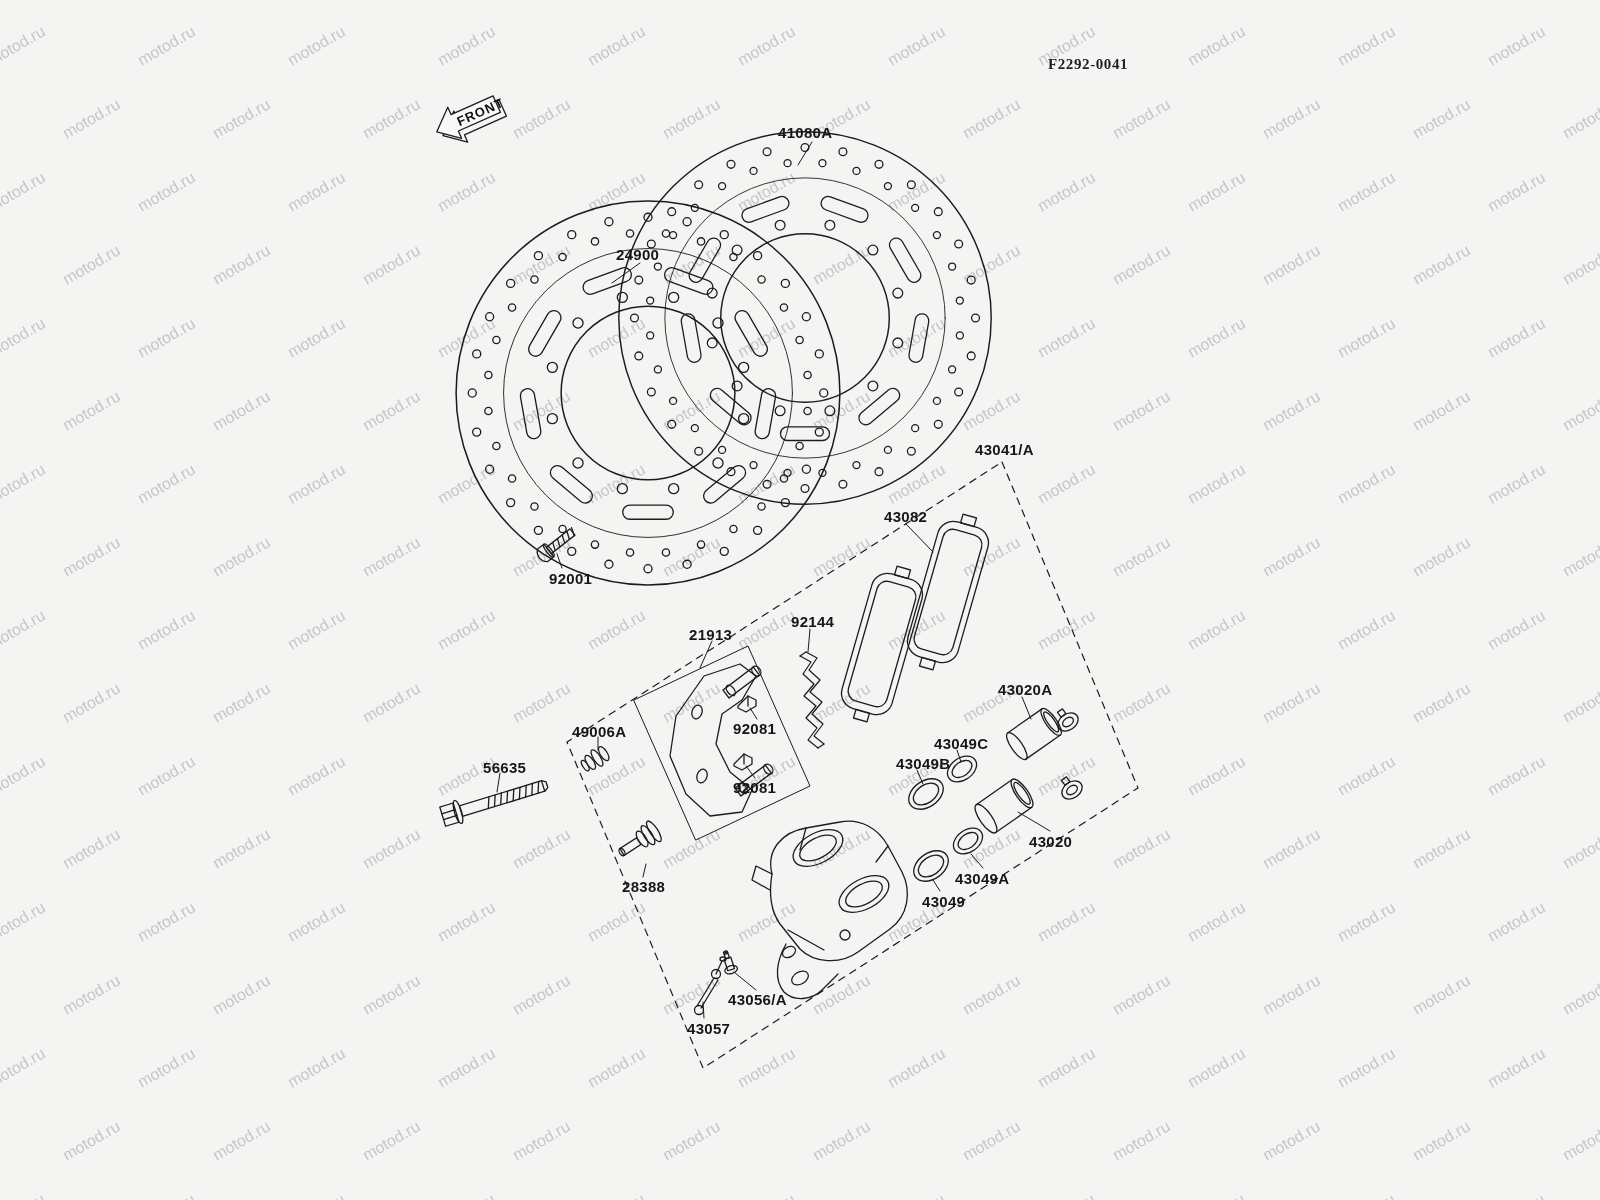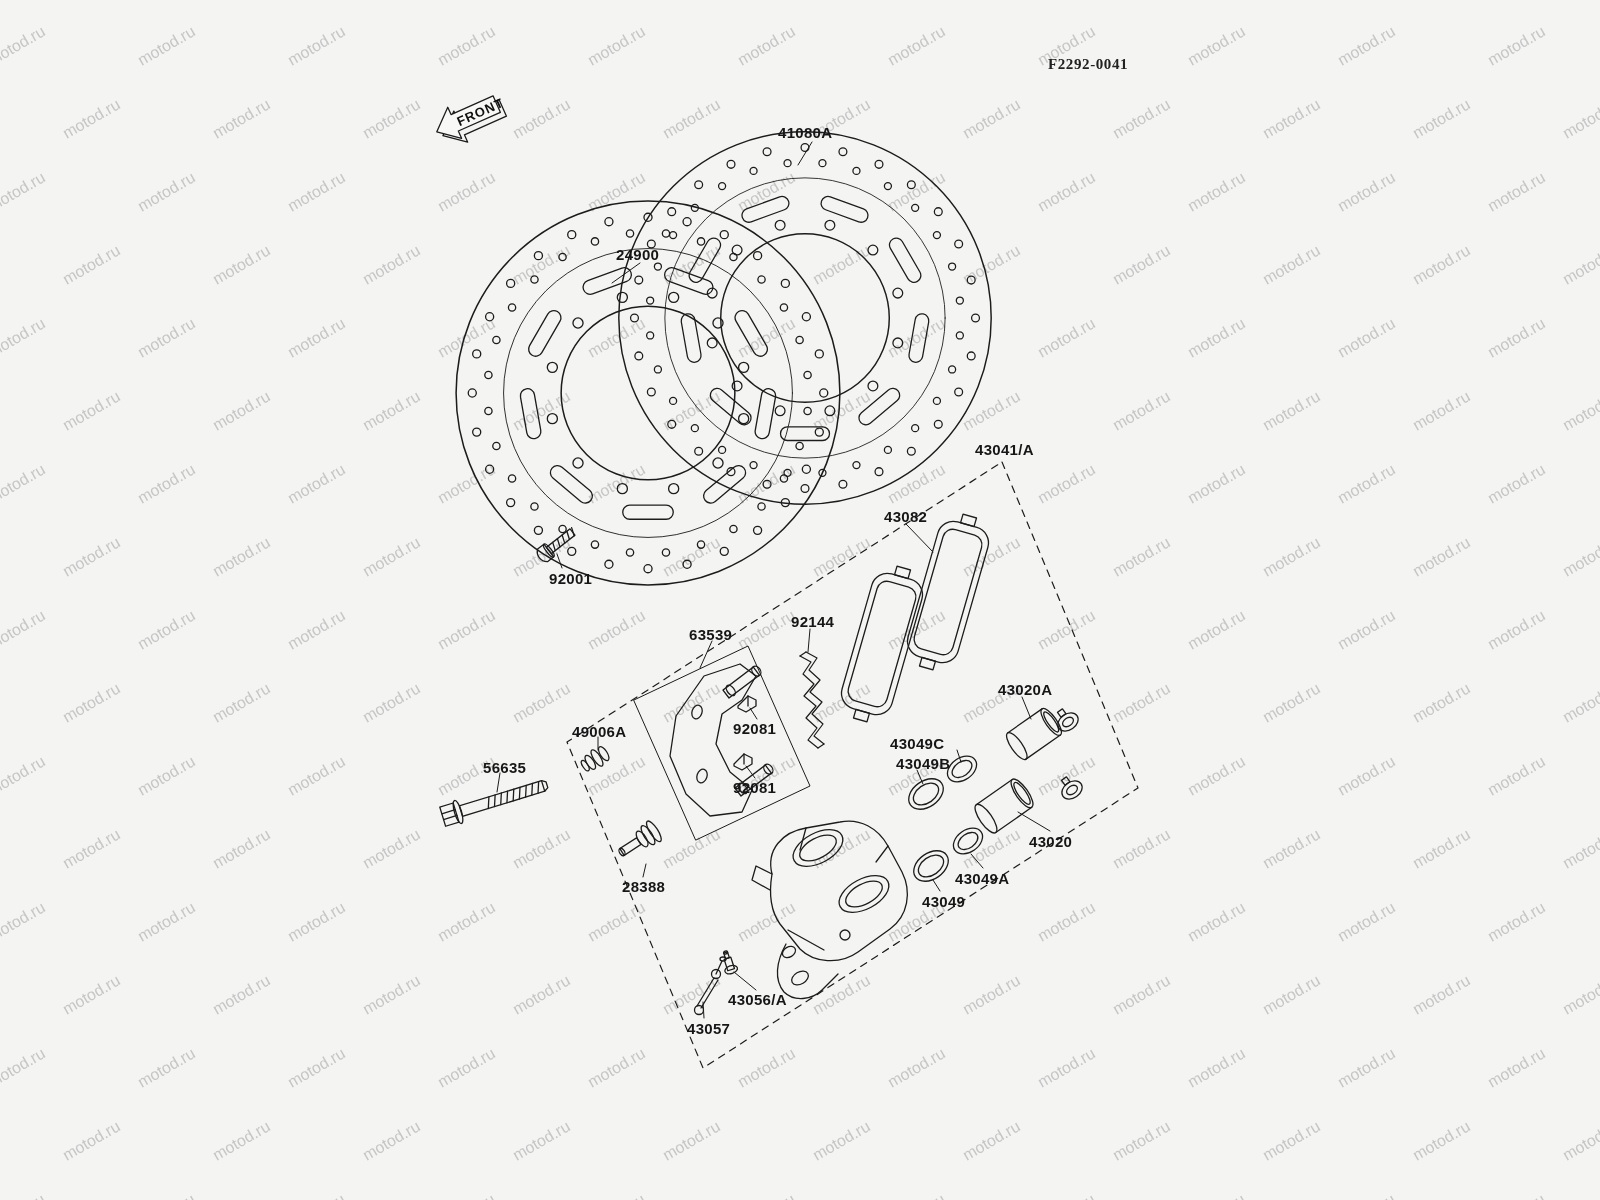--- a/index.html
+++ b/index.html
@@ -515,28 +515,28 @@
       </g>
     </g>
   </svg>
 
   <div class="part-label" style="left:778px;top:124px">41080A</div>
   <div class="part-label" style="left:616px;top:246px">24900</div>
   <div class="part-label" style="left:549px;top:570px">92001</div>
   <div class="part-label" style="left:975px;top:441px">43041/A</div>
   <div class="part-label" style="left:884px;top:508px">43082</div>
   <div class="part-label" style="left:791px;top:613px">92144</div>
-  <div class="part-label" style="left:689px;top:626px">63539</div>
+  <div class="part-label" style="left:689px;top:626px">21913</div>
   <div class="part-label" style="left:733px;top:720px">92081</div>
   <div class="part-label" style="left:733px;top:779px">92081</div>
   <div class="part-label" style="left:572px;top:723px">49006A</div>
   <div class="part-label" style="left:483px;top:759px">56635</div>
   <div class="part-label" style="left:622px;top:878px">28388</div>
   <div class="part-label" style="left:687px;top:1020px">43057</div>
   <div class="part-label" style="left:728px;top:991px">43056/A</div>
   <div class="part-label" style="left:922px;top:893px">43049</div>
   <div class="part-label" style="left:955px;top:870px">43049A</div>
   <div class="part-label" style="left:896px;top:755px">43049B</div>
-  <div class="part-label" style="left:890px;top:735px">43049C</div>
+  <div class="part-label" style="left:934px;top:735px">43049C</div>
   <div class="part-label" style="left:1029px;top:833px">43020</div>
   <div class="part-label" style="left:998px;top:681px">43020A</div>
 
 </div>
 
 </body></html>

